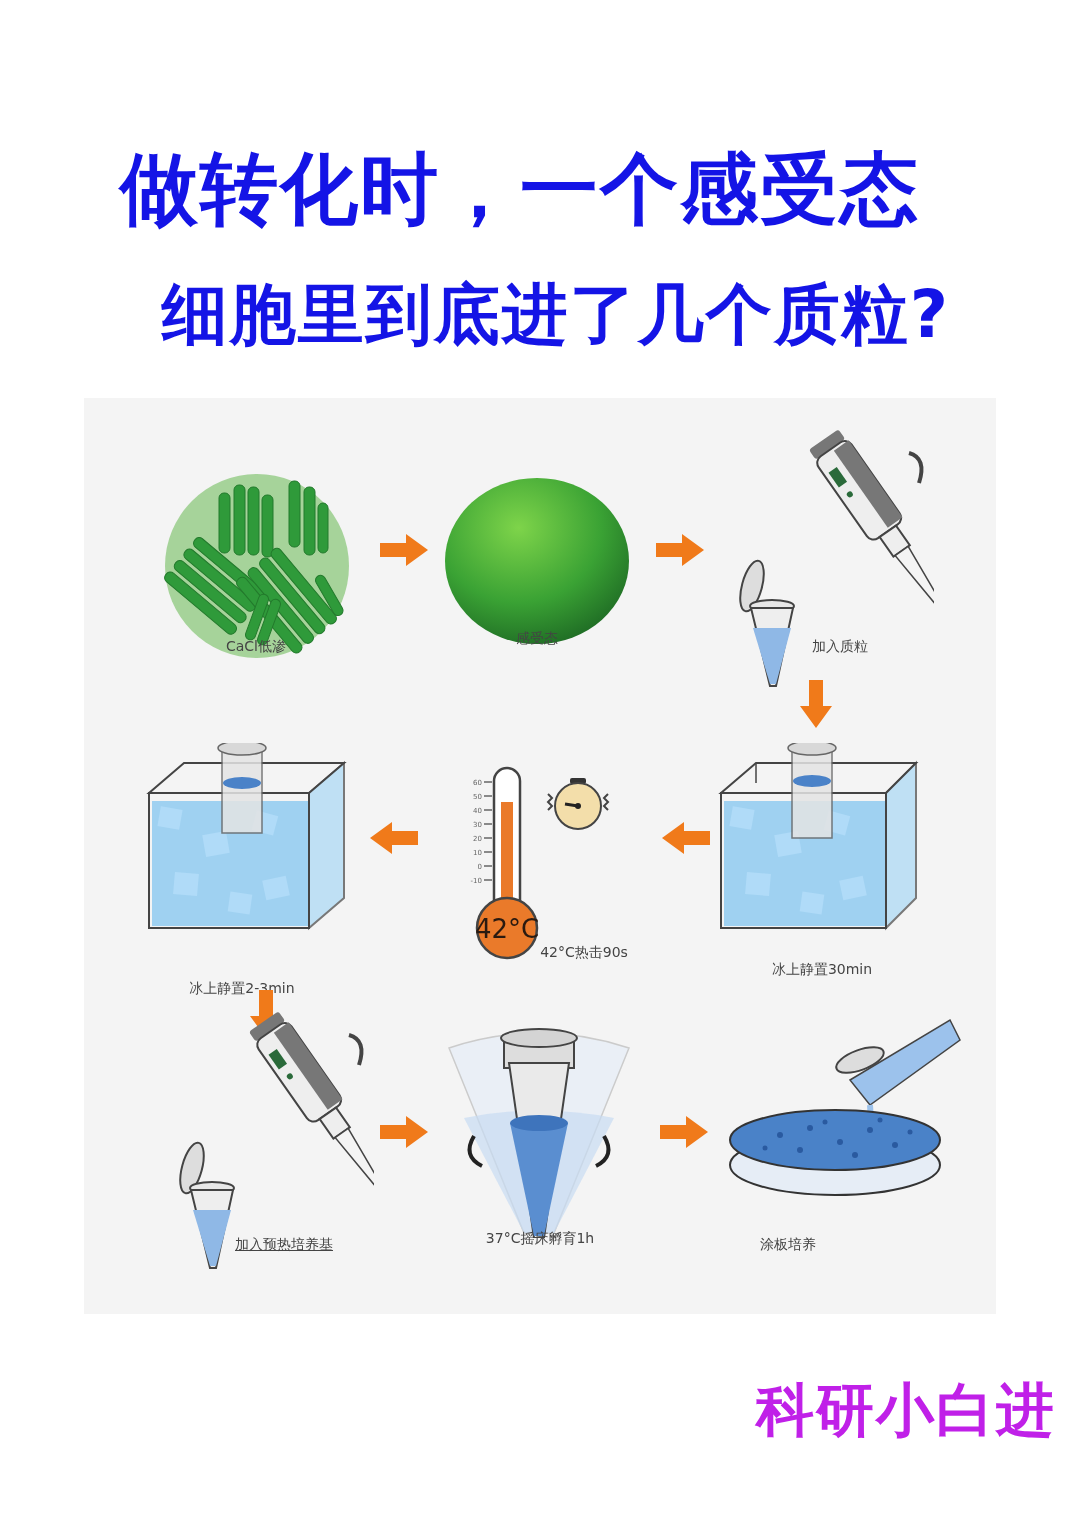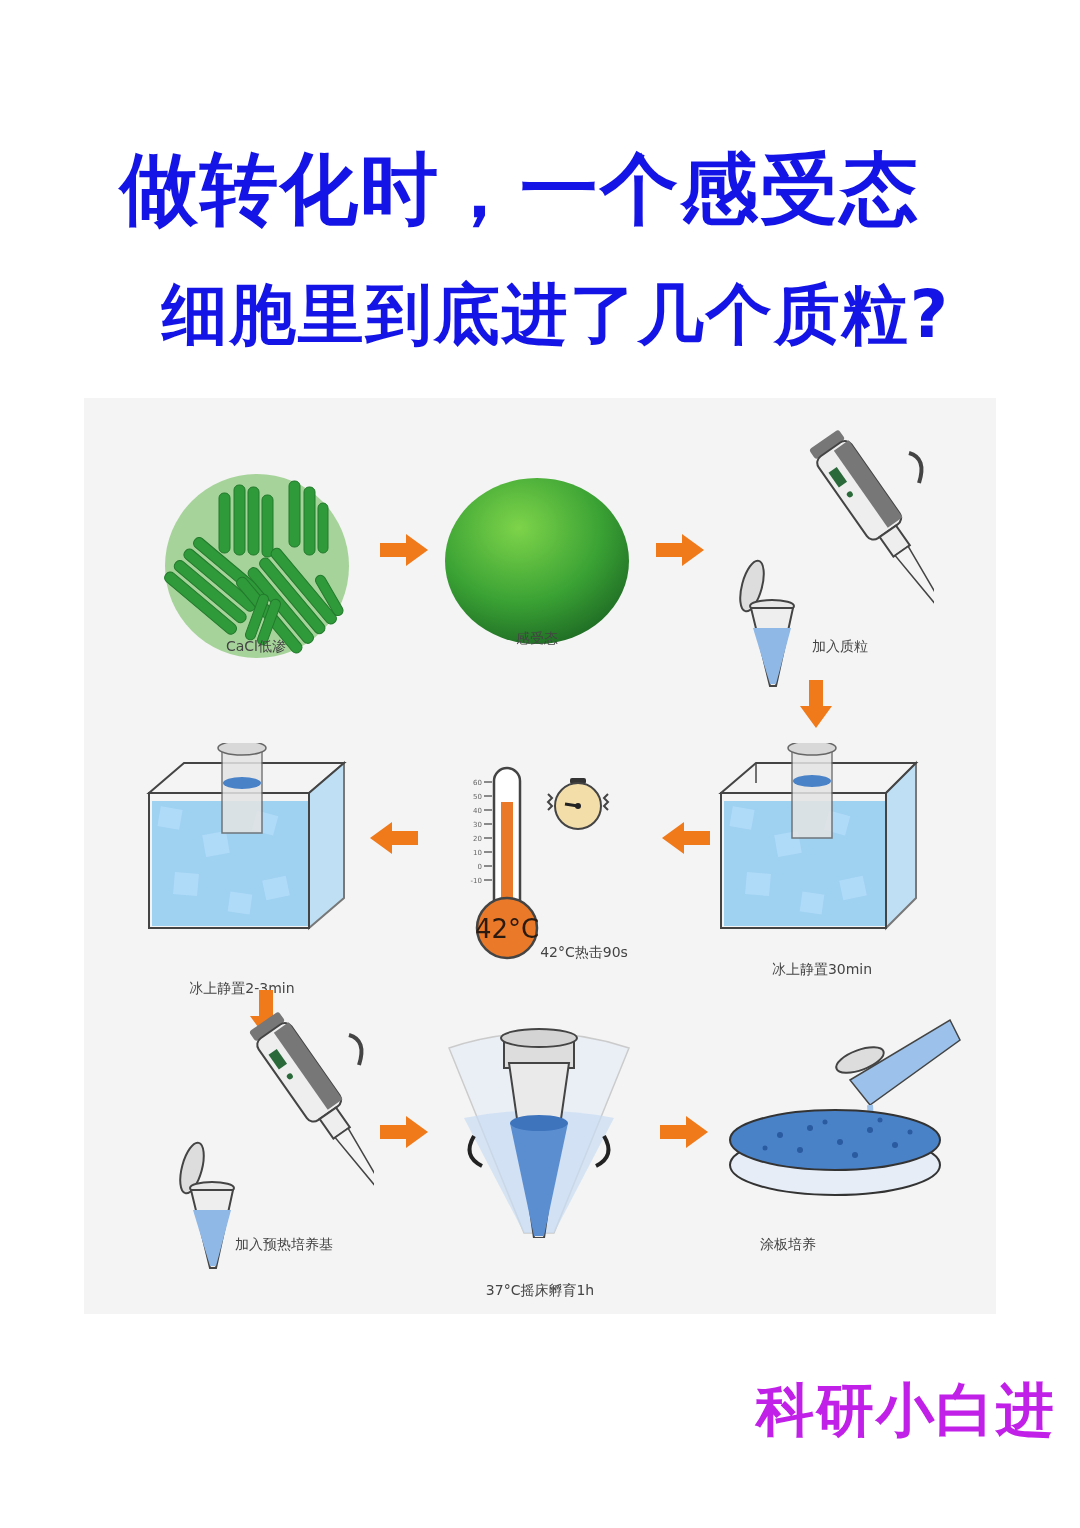--- a/index.html
+++ b/index.html
@@ -203,40 +203,40 @@
         <rect x="138" y="107" width="20" height="24" fill="#eee" stroke="#444" stroke-width="2"></rect>
         <polygon points="140,131 156,131 150,205 146,205" fill="#f4f4f4" stroke="#444" stroke-width="1.5"></polygon>
       </g>
       <path d="M185 25 q18 5 10 30" stroke="#444" stroke-width="4" fill="none"></path>
       <ellipse cx="28" cy="158" rx="10" ry="26" fill="#ddd" stroke="#444" stroke-width="2" transform="rotate(15 28 158)"></ellipse>
       <ellipse cx="48" cy="178" rx="22" ry="6" fill="#e8e8e8" stroke="#444" stroke-width="2"></ellipse>
       <path d="M27 180 L69 180 L52 258 L46 258 Z" fill="#eee" stroke="#444" stroke-width="2"></path>
       <path d="M29 200 L67 200 L52 256 L46 256 Z" fill="#8fb8e6"></path>
     </svg>
   </div>
-  <div class="label" style="left:200px;top:838px;">加入预热培养基</div>
+  <div class="label" style="left:200px;top:838px;text-decoration:underline;">加入预热培养基</div>
 
   <svg class="arrow" style="left:296px;top:718px;" width="48" height="32" viewBox="0 0 48 32">
       <path d="M0 9 H26 V0 L48 16 L26 32 V23 H0 Z" fill="#f07a1a"></path>
     </svg>
 
   <div class="step" style="left:360px;top:620px;">
     <svg width="190" height="220" viewBox="0 0 190 220">
       <path d="M5 30 Q95 0 185 30 L110 215 L80 215 Z" fill="#e6eef8" opacity="0.7" stroke="#bbb" stroke-width="1.5"></path>
       <path d="M20 100 Q95 85 170 100 L110 215 L80 215 Z" fill="#c8dcf2" opacity="0.7"></path>
       <rect x="60" y="20" width="70" height="30" fill="#ddd" stroke="#444" stroke-width="2"></rect>
       <ellipse cx="95" cy="20" rx="38" ry="9" fill="#d4d4d4" stroke="#444" stroke-width="2"></ellipse>
       <path d="M65 45 L125 45 L100 220 L90 220 Z" fill="#eaeaea" stroke="#444" stroke-width="2"></path>
       <path d="M66 105 L124 105 L100 218 L90 218 Z" fill="#5a8ed0"></path>
       <ellipse cx="95" cy="105" rx="29" ry="8" fill="#3e74bc"></ellipse>
       <path d="M30 118 q-12 20 8 30" stroke="#222" stroke-width="4" fill="none"></path>
       <path d="M160 118 q12 20 -8 30" stroke="#222" stroke-width="4" fill="none"></path>
     </svg>
   </div>
-  <div class="label" style="left:456px;top:884px;">37°C摇床孵育1h</div>
+  <div class="label" style="left:456px;top:832px;">37°C摇床孵育1h</div>
 
   <svg class="arrow" style="left:576px;top:718px;" width="48" height="32" viewBox="0 0 48 32">
       <path d="M0 9 H26 V0 L48 16 L26 32 V23 H0 Z" fill="#f07a1a"></path>
     </svg>
 
   <div class="step" style="left:636px;top:612px;">
     <svg width="250" height="190" viewBox="0 0 250 190">
       <path d="M130 70 L230 10 L240 30 L150 95 Z" fill="#9cc2ec" stroke="#444" stroke-width="1.5"></path>
       <ellipse cx="140" cy="50" rx="25" ry="10" fill="#ddd" stroke="#444" stroke-width="2" transform="rotate(-20 140 50)"></ellipse>
       <path d="M150 95 L152 125" stroke="#9cc2ec" stroke-width="6"></path>

